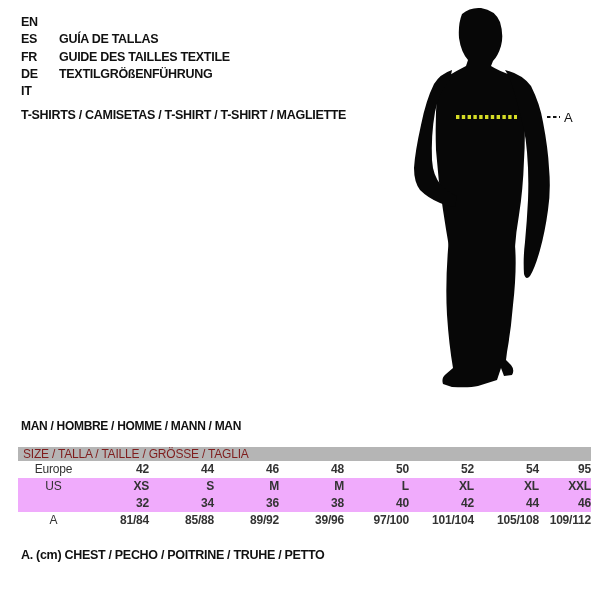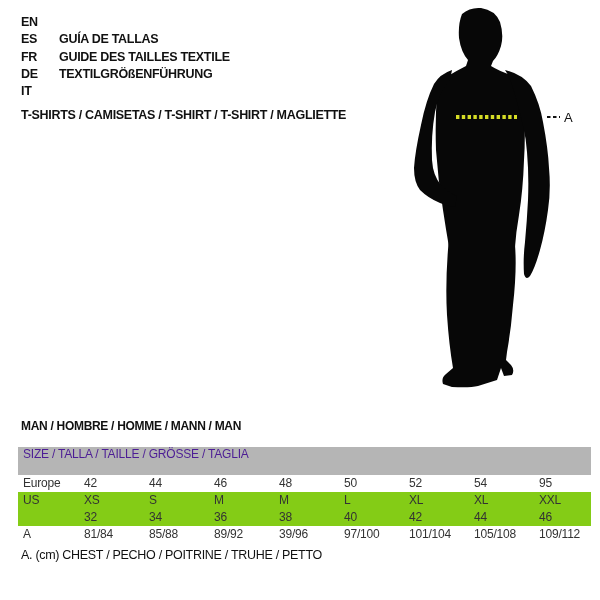--- a/index.html
+++ b/index.html
@@ -20,29 +20,29 @@
   .cat-line{font-weight:bold;font-size:12.5px;letter-spacing:-0.3px;line-height:18.5px;white-space:nowrap;}
 
   
   .figure-wrap{left:380px;top:0;width:220px;height:400px;}
 
   
   .section-title{left:21px;top:419px;font-weight:bold;font-size:12px;letter-spacing:-0.3px;}
 
   
   .size-table{left:18px;top:447px;width:573px;font-size:12px;letter-spacing:-0.2px;color:#333;}
-  .thead{height:28px;line-height:15px;background:#b5b5b5;color:#4c1d95;padding-left:5px;
+  .thead{height:14px;line-height:15px;background:#b5b5b5;color:#7f1d1d;padding-left:5px;
          font-size:12px;letter-spacing:-0.2px;}
   .trow{display:grid;grid-template-columns:66px repeat(7,65px) 1fr;height:17px;line-height:17px;}
-  .trow.shaded{background:#84cc16;}
-  .tcell.label{padding-left:5px;text-align:left;}
-  .tcell.val{text-align:left;}
+  .trow.shaded{background:#f0abfc;}
+  .tcell.label{padding-left:5px;text-align:center;}
+  .tcell.val{text-align:right;font-weight:bold;}
 
   
-  .footnote{left:21px;top:548px;font-weight:normal;font-size:12.5px;letter-spacing:-0.3px;}
+  .footnote{left:21px;top:548px;font-weight:bold;font-size:12.5px;letter-spacing:-0.3px;}
 </style>
 </head>
 <body>
 
 <div class="abs lang-list">
     <div class="lang-row">
       <div class="lang-code">EN</div>
     </div>
     <div class="lang-row">
       <div class="lang-code">ES</div>

